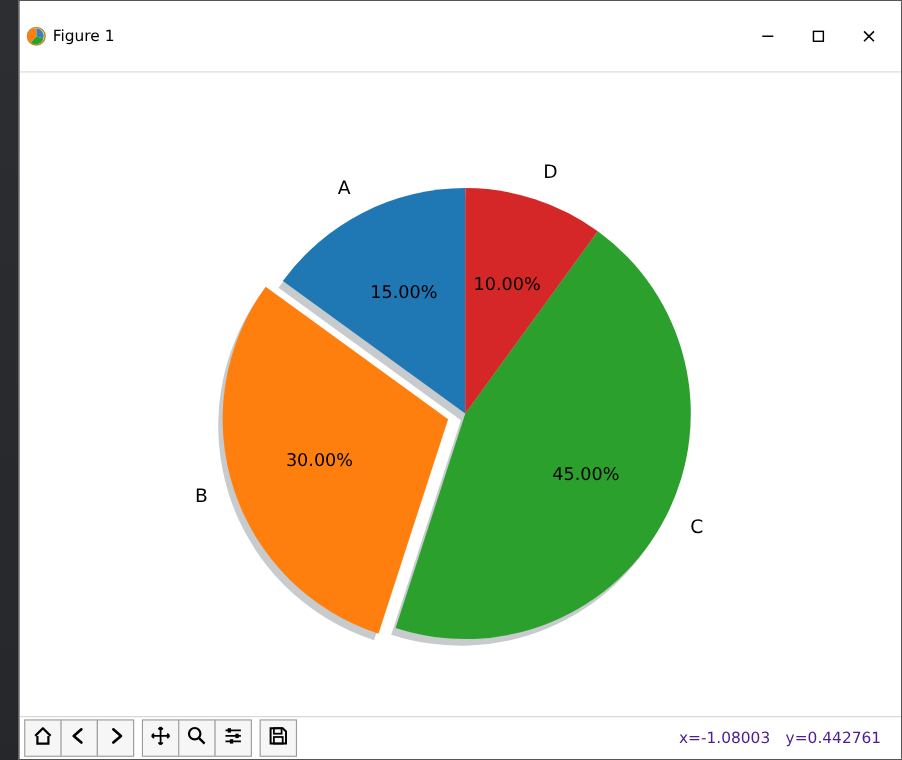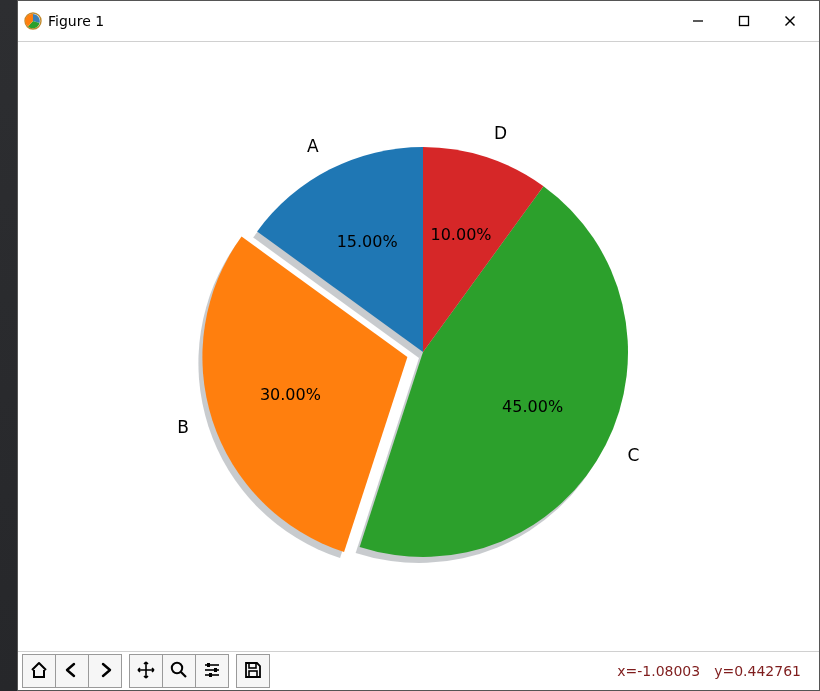--- a/index.html
+++ b/index.html
@@ -23,21 +23,21 @@
     display: flex;
     flex-direction: column;
   }
   
   .titlebar {
     height: 32px;
     background: #ffffff;
     border-bottom: 1px solid #d0d0d0;
     display: flex;
     align-items: center;
-    padding: 4px 6px;
+    padding: 16px 6px;
     font-size: 14px;
     color: #000;
   }
   .titlebar .app-icon {
     width: 18px;
     height: 18px;
     margin-right: 6px;
   }
   .titlebar .title-text {
     flex: 0 0 auto;
@@ -83,21 +83,21 @@
     align-items: center;
     justify-content: center;
   }
   .toolgap {
     width: 8px;
   }
   .toolbar .spacer { flex: 1 1 auto; }
   .coord {
     margin-right: 14px;
     font-size: 14px;
-    color: #7f1d1d;
+    color: #4c1d95;
   }
   
   .bg-strip {
     position: absolute;
     left: 0; top: 0;
     width: 17px;
     height: 691px;
     background: linear-gradient(#2d2e31, #26272a);
   }
   .chart-label {

